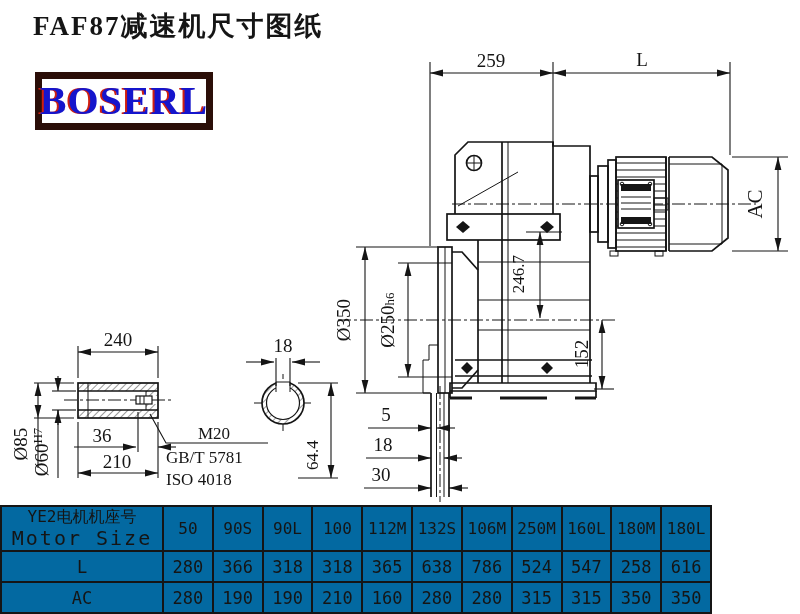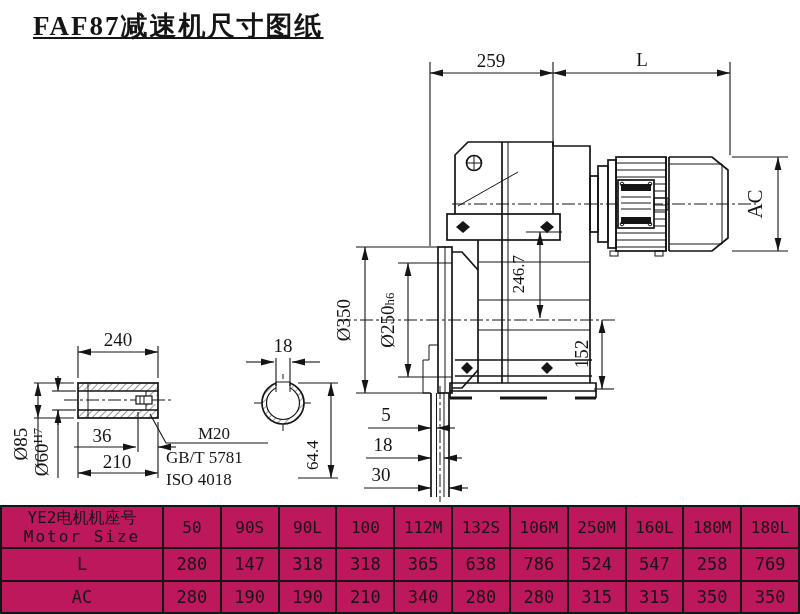--- a/index.html
+++ b/index.html
@@ -1,46 +1,47 @@
 <!DOCTYPE html>
 <html><head>
 <meta charset="utf-8">
 <style>
   html,body{margin:0;padding:0;background:#fff;}
   #stage{position:relative;width:800px;height:614px;background:#ffffff;overflow:hidden;
          font-family:"Liberation Serif",serif;color:#151515;}
   #title{position:absolute;left:33px;top:8px;font-size:27px;font-weight:bold;
-         letter-spacing:2px;white-space:nowrap;text-decoration:underline;}
+         letter-spacing:2px;white-space:nowrap;}
   #logo{position:absolute;left:35px;top:72px;width:164px;height:44px;
         border:7px solid #2b0e08;background:#fff;display:flex;align-items:center;justify-content:center;
         font-family:"Liberation Serif",serif;font-size:40px;font-weight:bold;color:#1515cc;
         text-shadow:-2px 0 0 #cf1f10;letter-spacing:1px;line-height:1;}
   svg{position:absolute;left:0;top:0;}
   svg .obj{stroke:#151515;stroke-width:1.7;fill:none;}
   svg .thin{stroke:#151515;stroke-width:1;fill:none;}
   svg .dim{stroke:#151515;stroke-width:1.1;fill:none;}
   svg .cl{stroke:#151515;stroke-width:1;fill:none;stroke-dasharray:13 3 3 3;}
   svg .fil{fill:#151515;stroke:none;}
   svg text{font-family:"Liberation Serif",serif;font-size:19px;fill:#151515;stroke:none;}
   svg text.sm{font-size:17px;}
   svg tspan.fit{font-size:13px;}
-  #spec-table{position:absolute;left:0;top:505px;width:800px;height:109px;
-      border-collapse:collapse;table-layout:fixed;background:#be185d;}
+  #spec-table{position:absolute;left:0;top:505px;width:712px;height:109px;
+      border-collapse:collapse;table-layout:fixed;background:#0369a1;}
   #spec-table td{border:2px solid #151515;text-align:center;vertical-align:middle;
       font-family:"DejaVu Sans Mono",monospace;font-size:17px;color:#151515;padding:0;overflow:hidden;}
   #spec-table tr.hdr td{height:40px;font-size:16px;}
   #spec-table td .cn{font-size:16px;line-height:1.2;}
-  #spec-table td .en{font-size:16px;letter-spacing:2px;line-height:1.2;}
+  #spec-table td .en{font-size:20px;letter-spacing:2px;line-height:1.2;}
 </style>
 </head>
 <body>
 
 <div id="stage">
 
   <div id="title">FAF87减速机尺寸图纸</div>
+  <div id="logo">BOSERL</div>
 
   <svg width="800" height="505" viewBox="0 0 800 505">
     <defs>
       <marker id="a" markerUnits="userSpaceOnUse" markerWidth="14" markerHeight="10" refX="13.5" refY="5" orient="auto-start-reverse">
         <path d="M13.5,5 L0.5,1.6 L0.5,8.4 Z" fill="#151515"></path>
       </marker>
       <pattern id="h" width="5" height="5" patternUnits="userSpaceOnUse" patternTransform="rotate(45)">
         <rect width="5" height="5" fill="#ffffff"></rect>
         <line x1="0" y1="0" x2="0" y2="5" stroke="#333" stroke-width="1"></line>
       </pattern>
@@ -267,38 +268,38 @@
           <td>132S</td>
           <td>106M</td>
           <td>250M</td>
           <td>160L</td>
           <td>180M</td>
           <td>180L</td>
         </tr>
     <tr>
           <td>L</td>
           <td>280</td>
-          <td>147</td>
+          <td>366</td>
           <td>318</td>
           <td>318</td>
           <td>365</td>
           <td>638</td>
           <td>786</td>
           <td>524</td>
           <td>547</td>
           <td>258</td>
-          <td>769</td>
+          <td>616</td>
         </tr>
         <tr>
           <td>AC</td>
           <td>280</td>
           <td>190</td>
           <td>190</td>
           <td>210</td>
-          <td>340</td>
+          <td>160</td>
           <td>280</td>
           <td>280</td>
           <td>315</td>
           <td>315</td>
           <td>350</td>
           <td>350</td>
         </tr>
       </tbody>
   </table>
 

